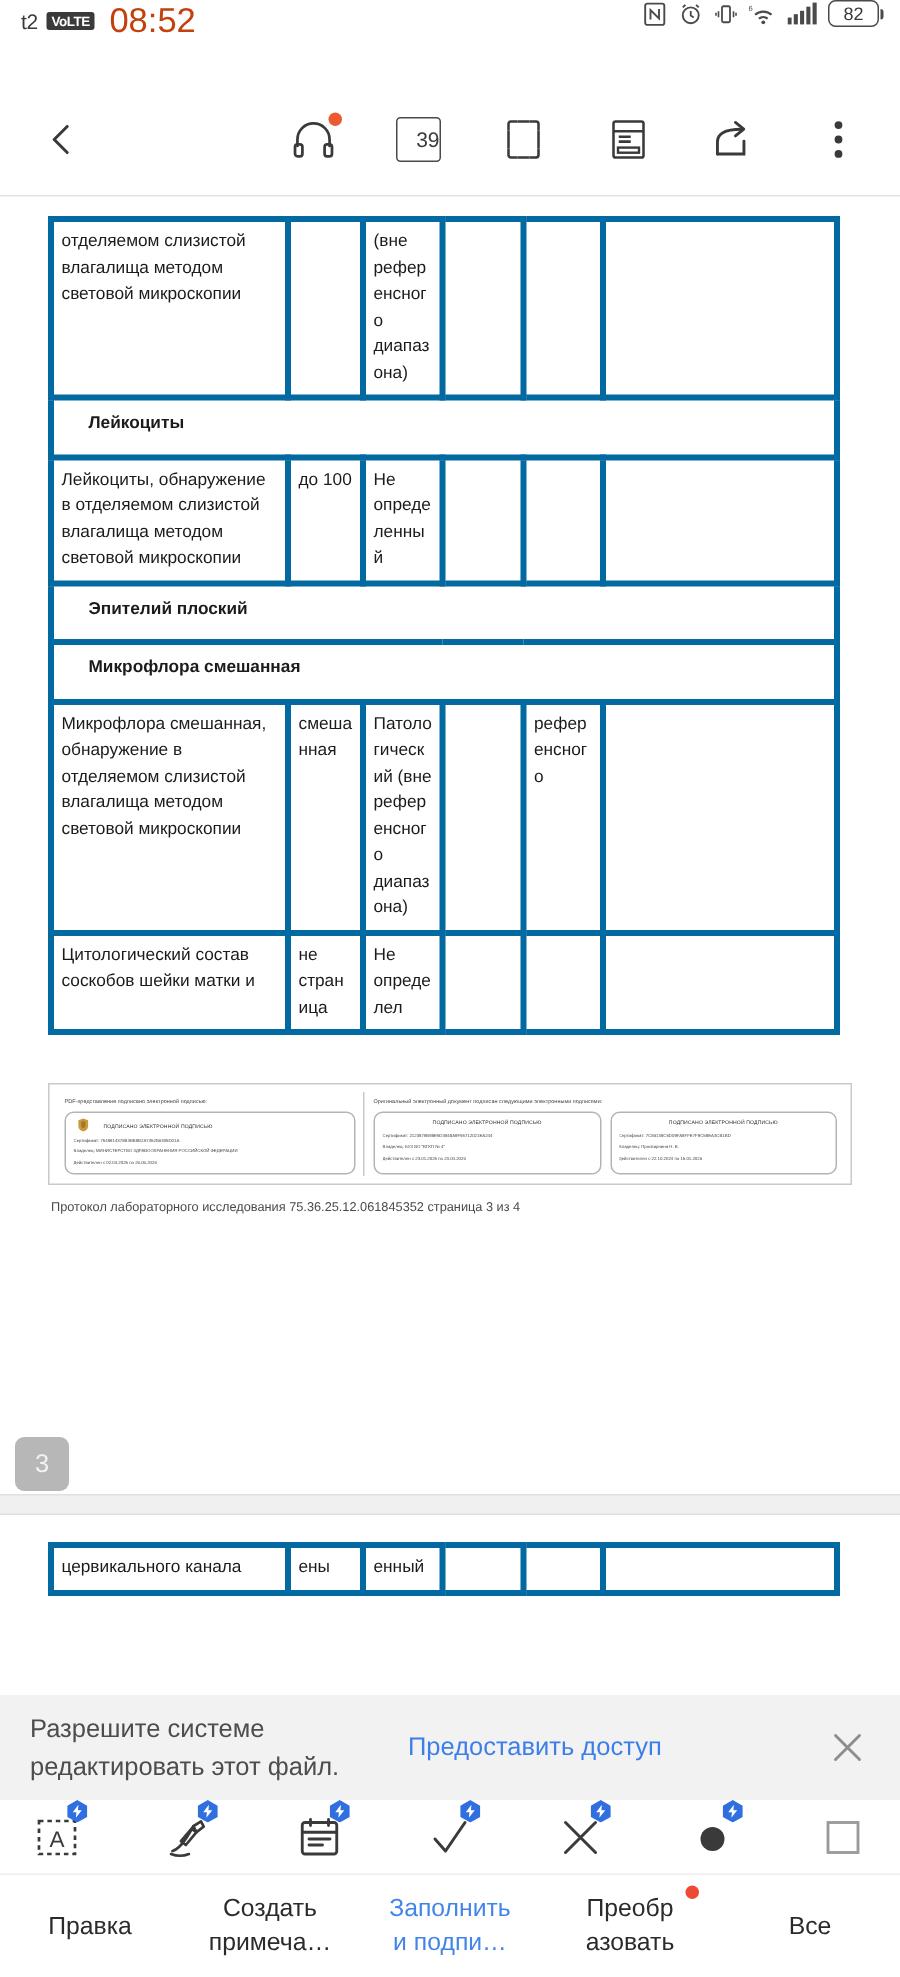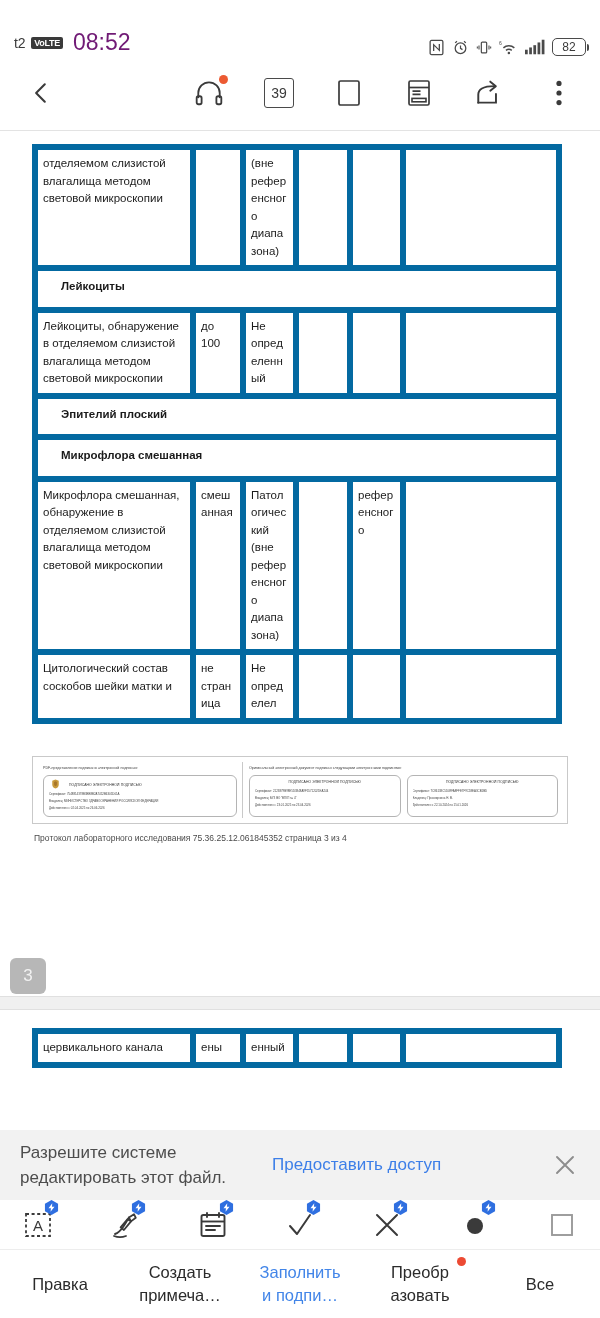--- a/index.html
+++ b/index.html
@@ -7,31 +7,31 @@
   body {
     font-family: "Liberation Sans", sans-serif;
     background:#ffffff;
     color:#1a1a1a;
     overflow:hidden;
     position:relative;
   }
 
   
   .statusbar{
-    height:56px; display:flex; align-items:flex-end;
+    height:56px; display:flex; align-items:flex-start;
     padding:0 14px; background:#fff;
   }
   .sb-left{ display:flex; align-items:center; gap:6px; }
   .sb-carrier{ font-size:14px; color:#3a3a3a; letter-spacing:-.2px; }
   .sb-volte{
     font-size:9px; font-weight:bold; color:#fff; background:#3a3a3a;
     border-radius:2px; padding:1px 3px; letter-spacing:-.3px;
     font-family:"Liberation Sans", sans-serif;
   }
-  .sb-time{ font-size:23px; color:#701a75; margin-left:4px; letter-spacing:0px;}
+  .sb-time{ font-size:23px; color:#c2410c; margin-left:4px; letter-spacing:0px;}
   .sb-right{ margin-left:auto; display:flex; align-items:center; gap:7px;}
   .sb-right svg{ display:block; }
   .battery{
     display:flex; align-items:center; justify-content:center;
     min-width:34px; height:18px; border:1.6px solid #4a4a4a;
     border-radius:5px; font-size:12px; color:#3a3a3a; padding:0 3px;
     position:relative;
   }
   .battery:after{
     content:""; position:absolute; right:-4px; top:5px;
@@ -48,21 +48,21 @@
     position:relative; width:46px; height:46px; cursor:pointer;
   }
   .tb-back{ margin-right:auto; }
   .tb-group{ display:flex; align-items:center; gap:24px; }
   .tb-dot{
     position:absolute; top:5px; right:4px; width:9px; height:9px;
     border-radius:50%; background:#ec5a32;
   }
   .pagecount{
     width:30px;height:30px;border:1.8px solid #4a4a4a;border-radius:3px;
-    display:flex;align-items:center;justify-content:center;
+    display:flex;align-items:center;justify-content:flex-end;
     font-size:14px;color:#3a3a3a;
   }
 
   
   .docarea{
     position:absolute; top:130px; left:0; right:0; bottom:188px;
     background:#fff; overflow:hidden;
   }
   .doc-topline{
     position:absolute; top:0; left:0; right:0; height:1px; background:#e3e3e3;
@@ -73,21 +73,21 @@
 
   table.rpt{
     border-collapse:collapse;
     width:524px;
     margin-left:32px;
     table-layout:fixed;
     font-size:11.5px;
     color:#1b1b1b;
   }
   table.rpt td{
-    border:6px solid #0369a1;
+    border:4px solid #0369a1;
     vertical-align:top;
     padding:5px 5px 5px 5px;
     line-height:17.5px;
     word-break:break-word;
     overflow-wrap:anywhere;
     hyphens:none;
   }
   td.c0{width:158px;}
   td.c1{width:50px;}
   td.c2{width:53px;}

